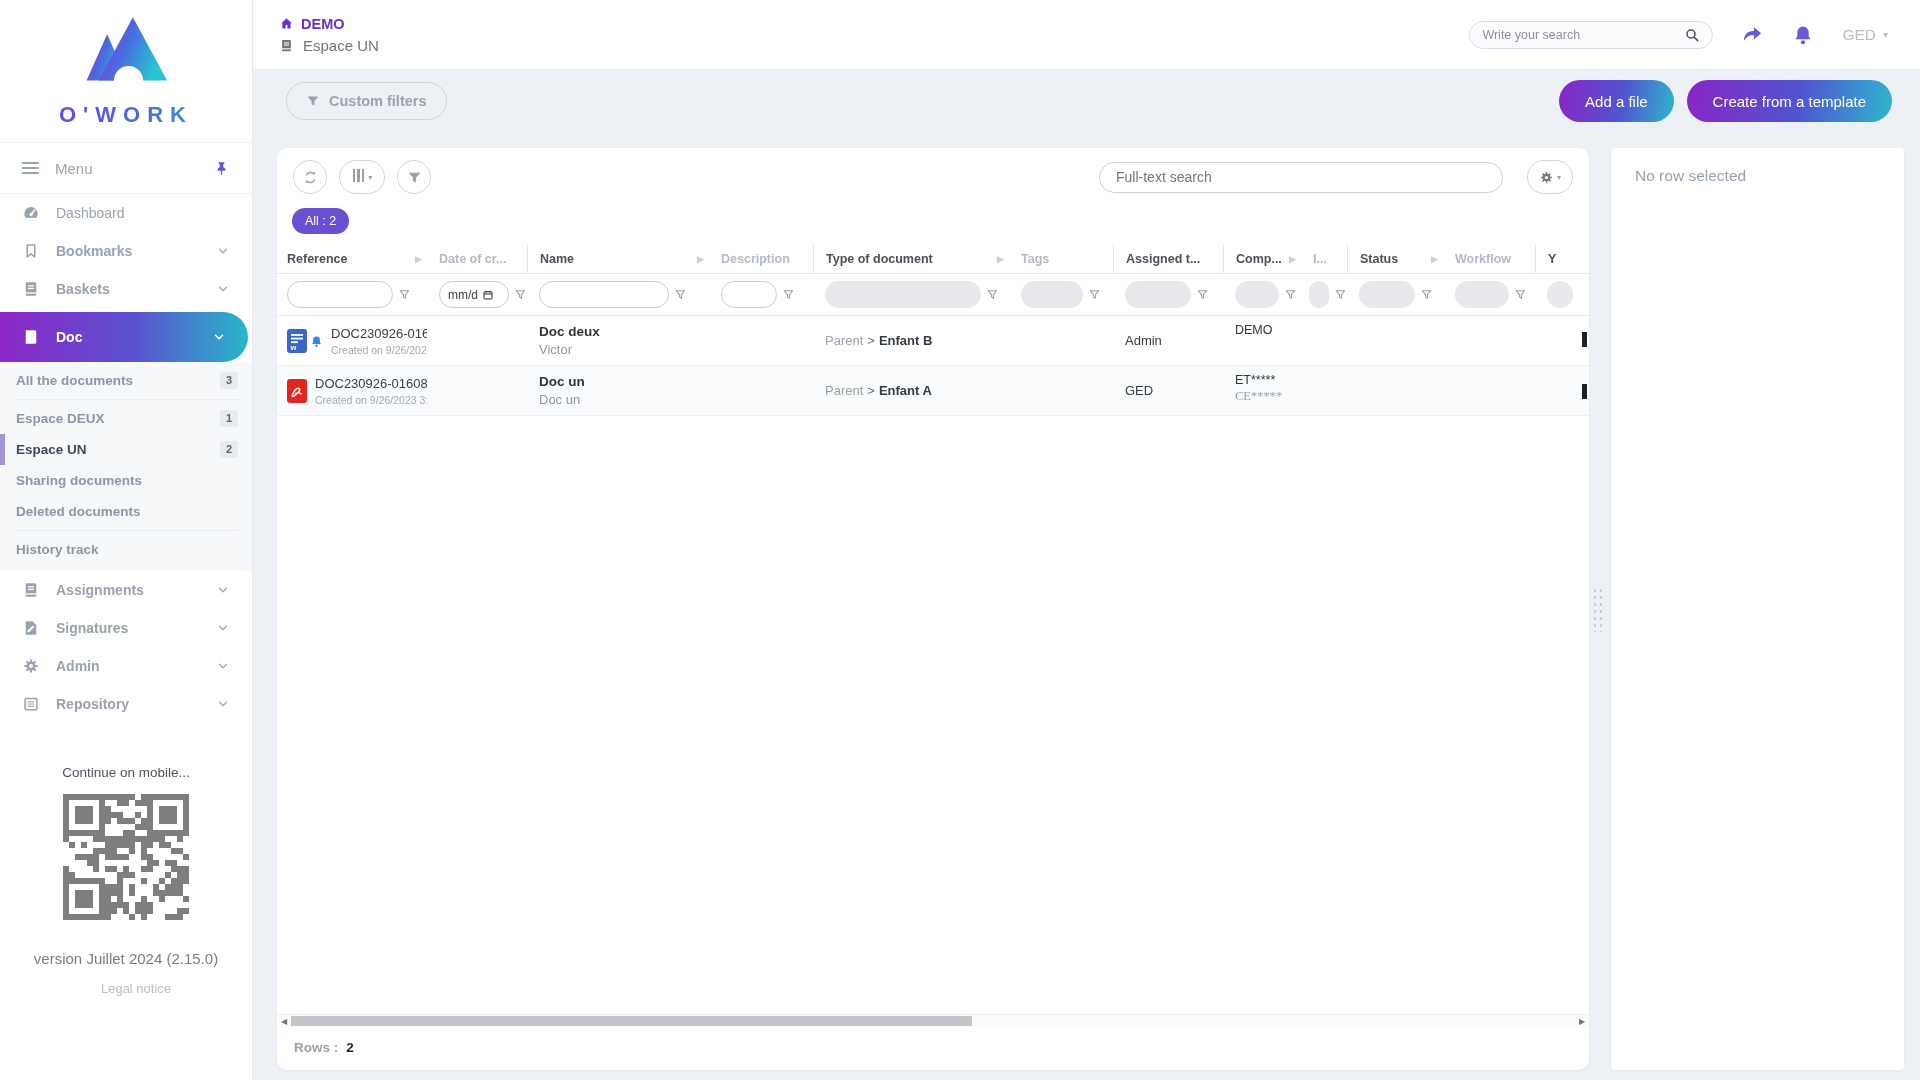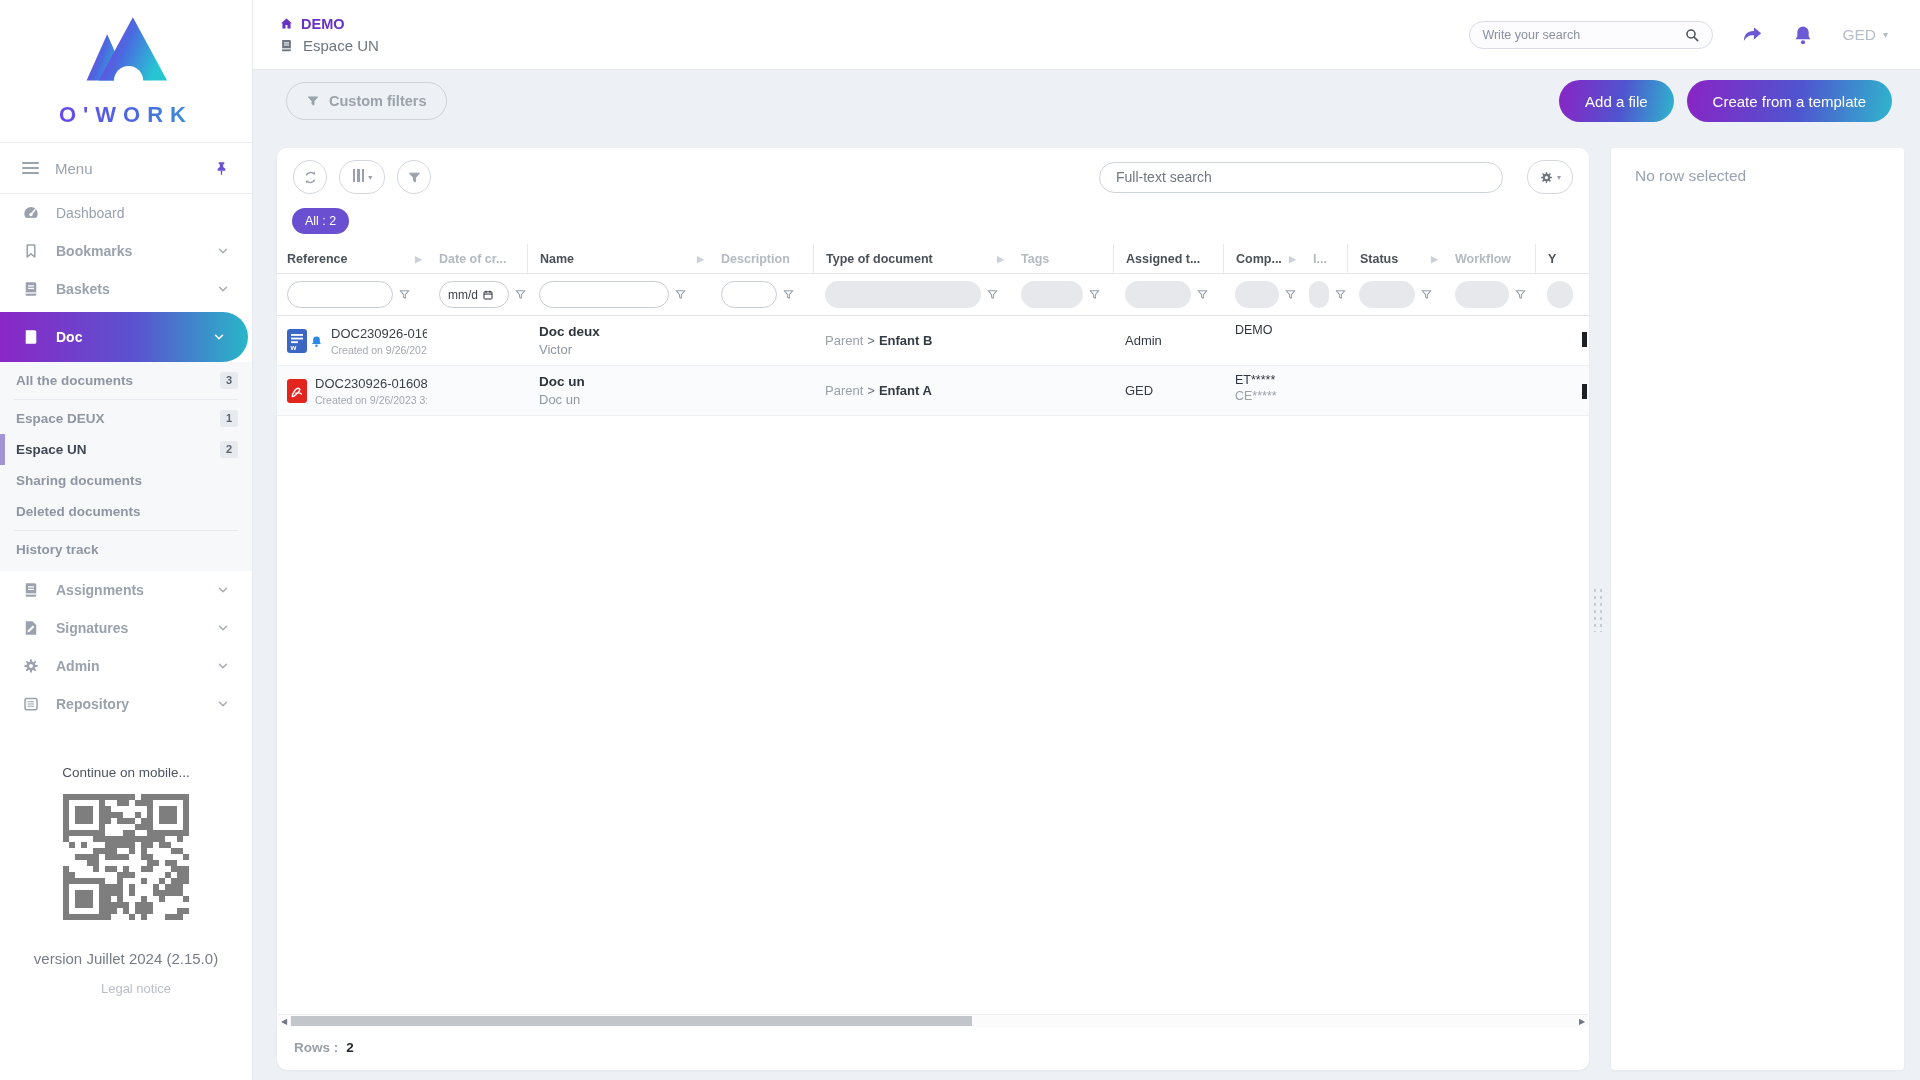--- a/index.html
+++ b/index.html
@@ -102,21 +102,21 @@
   .created { font-size:10.5px; color:#a3a9b1; white-space:nowrap; }
   .nameblock { display:flex; flex-direction:column; gap:3px; }
   .docname { font-size:13.5px; font-weight:bold; color:#2f353c; }
   .docsub { font-size:13px; color:#8f97a1; }
   .typecell { font-size:13px; }
   .tparent { color:#9aa1ab; } .tsep { color:#6a727c; margin:0 4px; } .tchild { color:#343b44; font-weight:600;text-align:center; }
   .assigned { font-size:13px; color:#343b44; }
   .compcell { align-items:flex-start !important; padding-top:7px; }
   .compblock { display:flex; flex-direction:column; gap:2px; }
   .compmain { font-size:12.5px; color:#2f353c; }
-  .compsub { font-size:12.5px; color:#9aa1ab; }
+  .compsub { font-size:12.5px; color:#9aa1ab;font-family:Liberation Serif, serif; }
 
   .hscroll { flex:0 0 auto; height:13px; margin:0 1px; background:#fbfbfb; border-top:1px solid #ededed; position:relative; display:flex; align-items:center; }
   .hs-arrow { width:12px; text-align:center; font-size:8px; color:#707780; cursor:pointer; line-height:13px; }
   .hs-arrow.right { position:absolute; right:0; }
   .hs-thumb { position:absolute; left:13px; width:52%; top:1px; bottom:1px; background:#c2c6cb; cursor:grab; }
   .table-footer { flex:0 0 auto; padding:13px 17px 15px; font-size:13.5px; color:#9aa0a8; font-weight:bold; }
   .table-footer b { color:#1f2429; margin-left:8px; }
 
   .drag-handle { width:12px; flex:0 0 auto; align-self:center; height:46px; margin:0 2px;
     background-image:radial-gradient(#c6cbd4 1.3px, transparent 1.4px); background-size:6px 7px; background-position:1px 1px; cursor:col-resize; }

